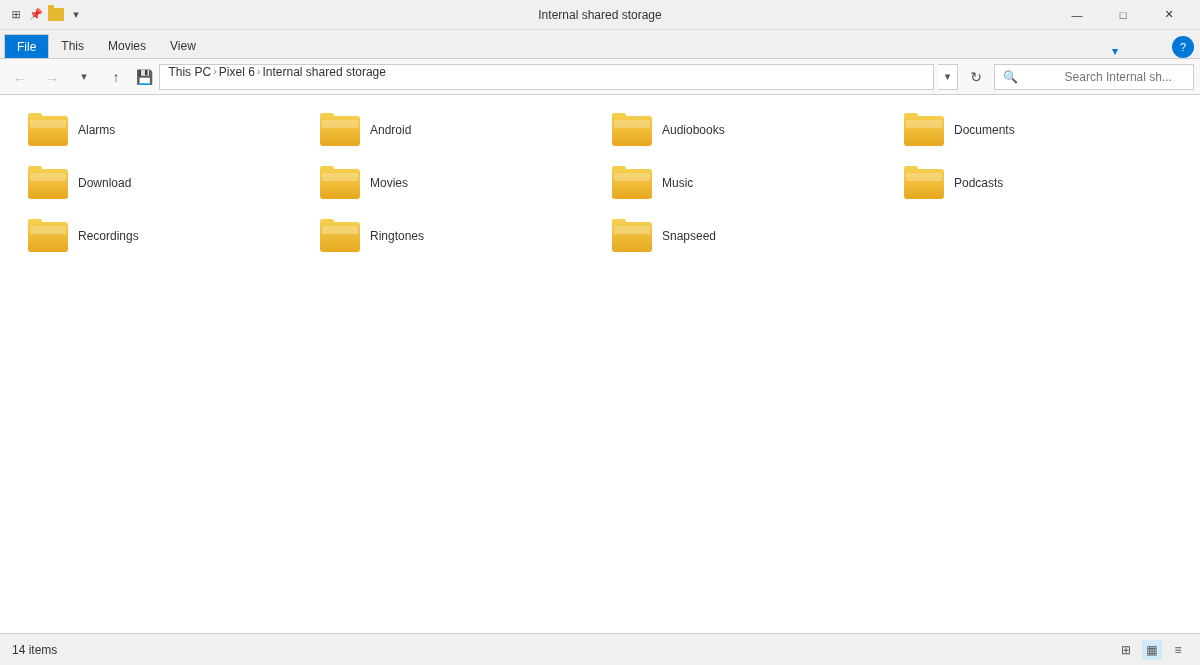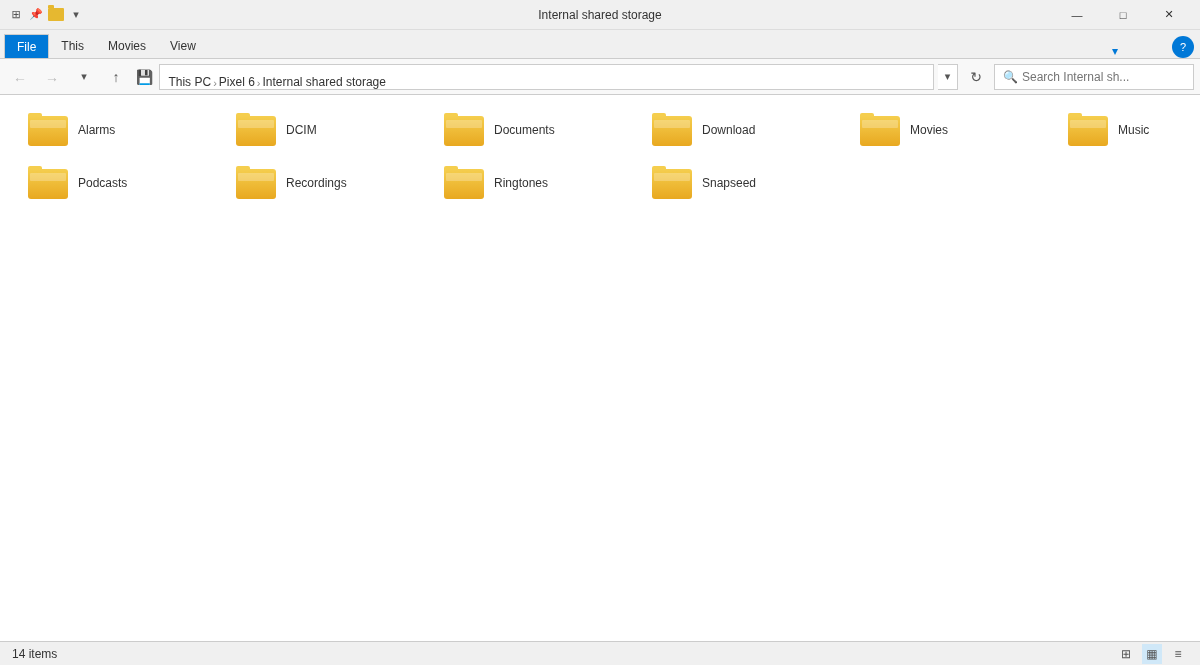--- a/index.html
+++ b/index.html
@@ -41,21 +41,21 @@
       gap: 4px;
     }
     .nav-btn { width: 28px; height: 26px; display: flex; align-items: center; justify-content: center; cursor: pointer; color: #555; font-size: 14px; border-radius: 2px; }
     .nav-btn.disabled { color: #bbb; cursor: default; }
     .breadcrumb {
       flex: 1;
       height: 26px;
       background: #fff;
       border: 1px solid #ccc;
       display: flex;
-      align-items: flex-end;
+      align-items: flex-start;
       padding: 0 8px;
       gap: 2px;
       font-size: 12px;
       cursor: pointer;
     }
     .breadcrumb-sep { color: #888; font-size: 11px; }
     .breadcrumb-item { color: #333; }
     .breadcrumb-item.current { color: #333; }
     .refresh-btn { width: 28px; height: 26px; display: flex; align-items: center; justify-content: center; cursor: pointer; color: #555; font-size: 14px; }
     .search-box {
@@ -66,21 +66,21 @@
       align-items: center;
       padding: 0 8px;
       gap: 4px;
       background: #fff;
       color: #888;
       font-size: 12px;
     }
 
     
     .main-content { flex: 1; overflow-y: auto; padding: 12px 20px; background: #fff; }
-    .folder-grid { display: grid; grid-template-columns: repeat(6, 1fr); gap: 8px; }
+    .folder-grid { display: grid; grid-template-columns: repeat(4, 1fr); gap: 8px; }
     .folder-item {
       display: flex;
       align-items: center;
       gap: 10px;
       padding: 6px 8px;
       cursor: pointer;
       border-radius: 2px;
       min-width: 200px;
     }
     .folder-icon-large {
@@ -113,21 +113,21 @@
       left: 2px;
       right: 2px;
       height: 8px;
       background: rgba(255,255,255,0.25);
       border-radius: 1px;
     }
     .folder-name { font-size: 12px; color: #333; white-space: nowrap; overflow: hidden; text-overflow: ellipsis; }
 
     
     .status-bar {
-      height: 24px;
+      height: 32px;
       background: #f0f0f0;
       border-top: 1px solid #ccc;
       display: flex;
       align-items: center;
       padding: 0 12px;
       font-size: 12px;
       color: #333;
       justify-content: space-between;
     }
     .status-right { display: flex; align-items: center; gap: 6px; }
@@ -178,21 +178,21 @@
     <span class="breadcrumb-sep"> › </span>
     <span class="breadcrumb-item">Pixel 6</span>
     <span class="breadcrumb-sep"> › </span>
     <span class="breadcrumb-item current">Internal shared storage</span>
   </div>
   <div style="font-size:11px;color:#555;cursor:pointer;width:20px;height:26px;display:flex;align-items:center;justify-content:center;border:1px solid #ccc;border-left:none;background:#fff;">▾</div>
   <div class="refresh-btn">↻</div>
 
   <div class="search-box">
     <span style="color:#888;font-size:12px;">🔍</span>
-    <input type="text" style="border: none; outline: none; font-size: 12px; color: rgb(136, 136, 136); width: 150px; background: transparent;" placeholder="Search Internal sh...">
+    <input type="text" style="border: none; outline: none; font-size: 12px; color: rgb(136, 136, 136); width: 150px; background: transparent; text-align: right;" placeholder="Search Internal sh...">
   </div>
 </div>
 
 <div class="main-content">
   <div class="folder-grid" id="folder-grid">
   <div class="folder-item">
       <div class="folder-icon-large">
         <div class="folder-tab"></div>
         <div class="folder-body">
           <div class="folder-highlight"></div>
@@ -200,21 +200,30 @@
       </div>
       <span class="folder-name">Alarms</span>
     </div>
       <div class="folder-item">
       <div class="folder-icon-large">
         <div class="folder-tab"></div>
         <div class="folder-body">
           <div class="folder-highlight"></div>
         </div>
       </div>
-      <span class="folder-name">DCIM</span>
+      <span class="folder-name">Android</span>
+    </div>
+      <div class="folder-item">
+      <div class="folder-icon-large">
+        <div class="folder-tab"></div>
+        <div class="folder-body">
+          <div class="folder-highlight"></div>
+        </div>
+      </div>
+      <span class="folder-name">Audiobooks</span>
     </div>
       <div class="folder-item">
       <div class="folder-icon-large">
         <div class="folder-tab"></div>
         <div class="folder-body">
           <div class="folder-highlight"></div>
         </div>
       </div>
       <span class="folder-name">Documents</span>
     </div>

